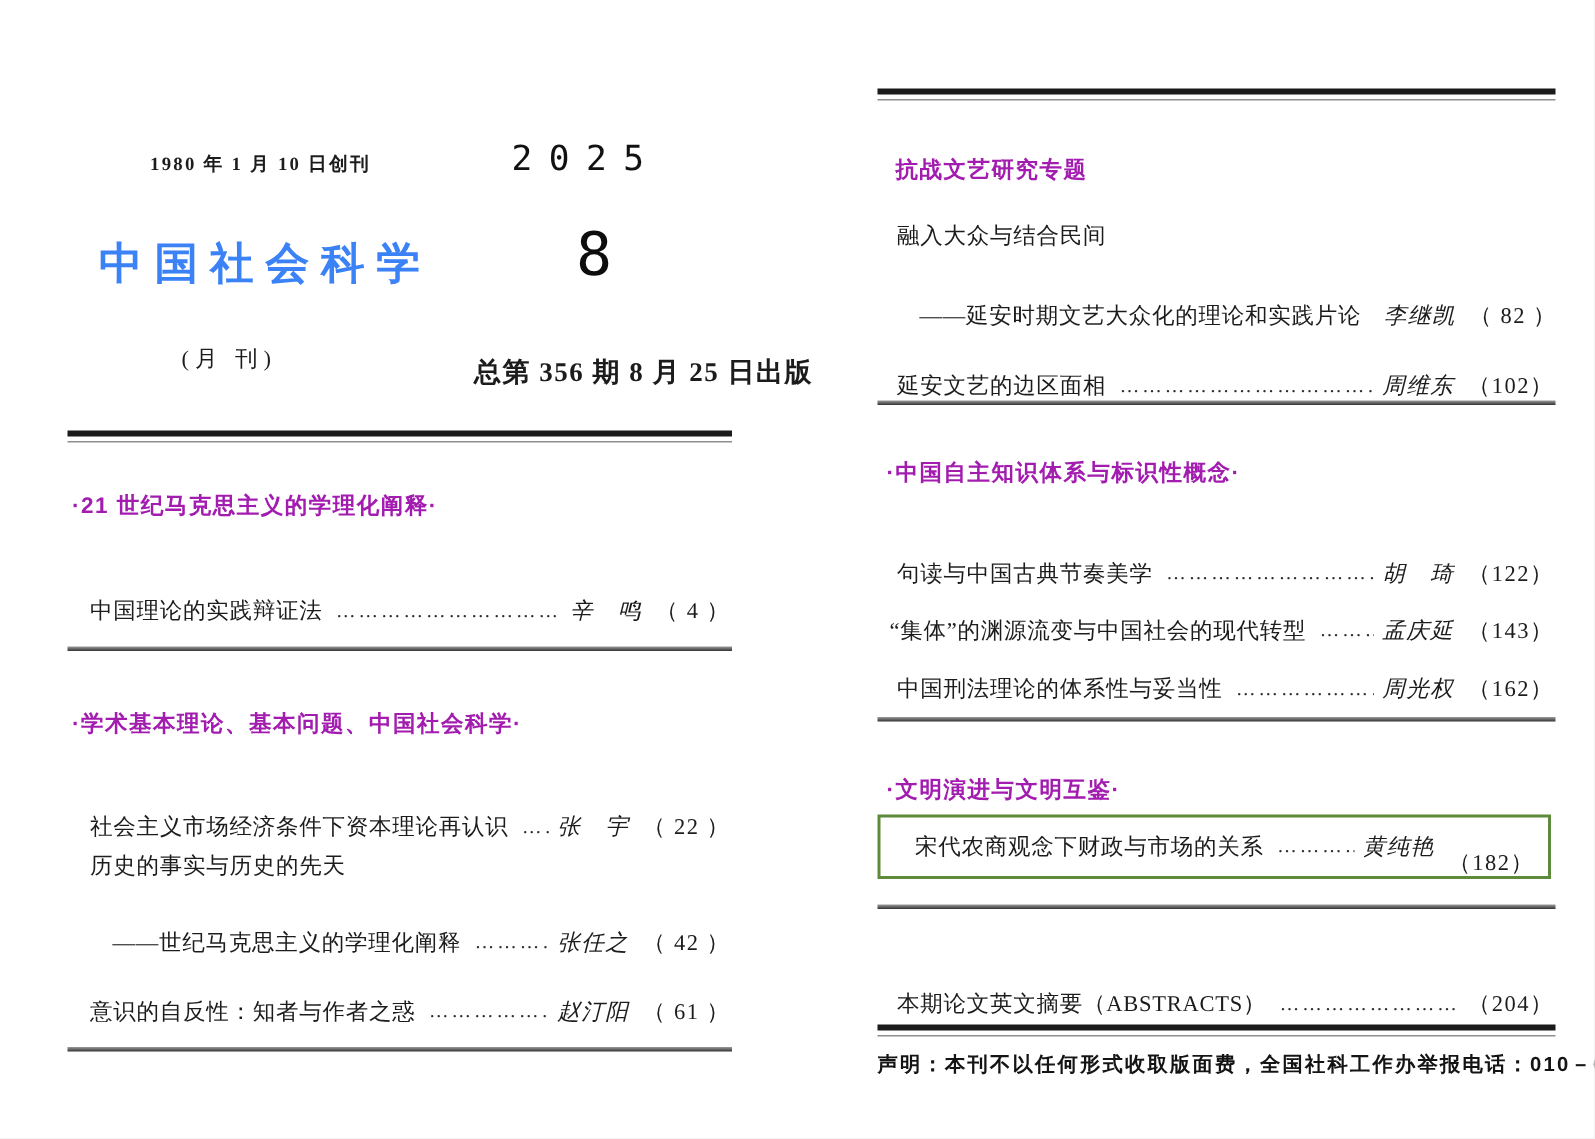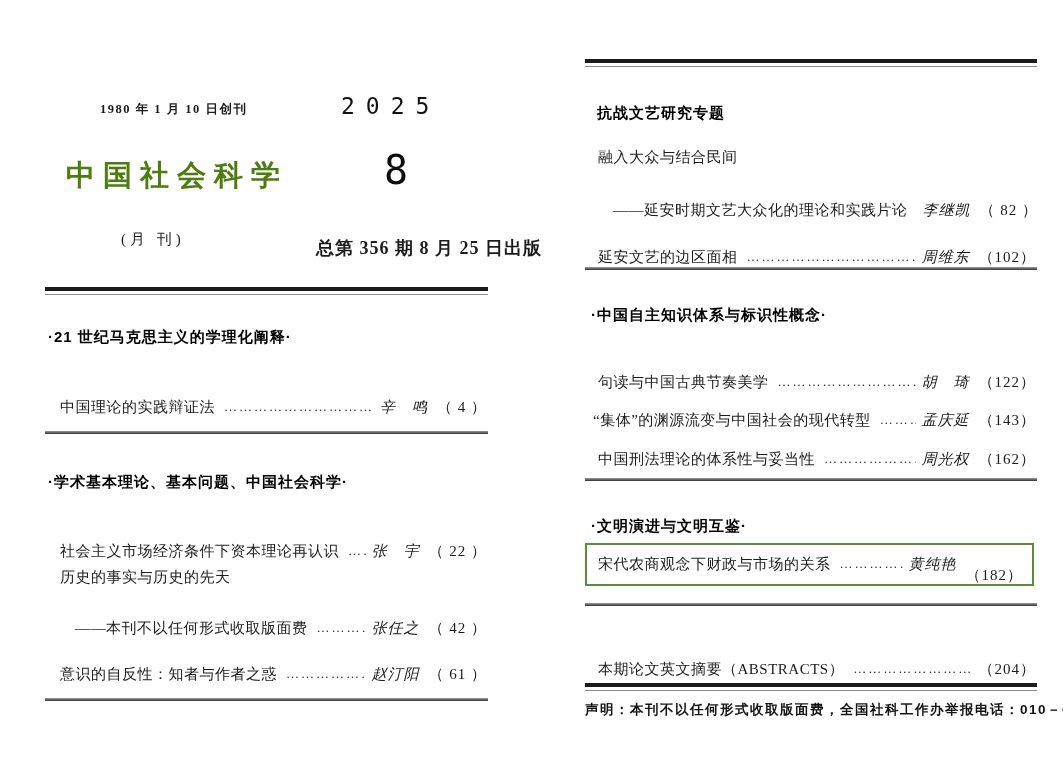--- a/index.html
+++ b/index.html
@@ -33,21 +33,21 @@
     position: absolute; top: 101px; left: 55px;
     font-size: 12.5px; font-weight: bold; letter-spacing: 1.5px;
   }
   .year {
     position: absolute; top: 93px; left: 296px;
     font-family: "DejaVu Sans Mono", monospace;
     font-size: 23px; letter-spacing: 11px; color: #111;
   }
   .journal-title {
     position: absolute; top: 156px; left: 21px;
-    font-size: 29px; font-weight: bold; letter-spacing: 8px; color: #4d7c0f;
+    font-size: 29px; font-weight: bold; letter-spacing: 8px; color: #3b82f6;
     white-space: nowrap;
   }
   .issue-number {
     position: absolute; top: 147px; left: 339px;
     font-family: "DejaVu Sans Mono", monospace;
     font-size: 40px; color: #0d0d0d;
   }
   .frequency {
     position: absolute; top: 230px; left: 76px;
     font-size: 15px; letter-spacing: 4px; white-space: nowrap;
@@ -55,41 +55,42 @@
   .issue-info {
     position: absolute; top: 236px; left: 271px;
     font-size: 18px; font-weight: bold; letter-spacing: 1px; white-space: nowrap; text-align: right;
   }
 
   
   .sec-h {
     position: absolute; left: 3px;
     font-family: "Liberation Sans", "DejaVu Sans", sans-serif;
     font-size: 15px; font-weight: bold; letter-spacing: 1px;
-    white-space: nowrap; color: #000000;
+    white-space: nowrap; color: #a21caf;
   }
   .row {
     position: absolute; left: 15px; right: 1px;
     display: flex; align-items: baseline;
     font-size: 15px; white-space: nowrap; color: #1c1c1c;
   }
   .row .t { flex: 0 0 auto; letter-spacing: 0.5px; }
   .leader {
     flex: 1 1 auto; overflow: hidden;
     margin: 0 6px 0 9px;
     font-size: 13px; letter-spacing: 2px; color: #2c2c2c;
     position: relative; top: -1px;
   }
   .author { flex: 0 0 auto; margin-right: 9px; font-style: italic; letter-spacing: 1px; }
   .pg { flex: 0 0 auto; letter-spacing: 1px; margin-top: 22px; }
 
   
   .highlight-box {
     position: absolute; top: 543px; left: 0; width: 449px; height: 43px;
     border: 2px solid #5e8a3c;
+    padding-left: 12px;
   }
   .highlight-box .row {
     position: static; display: flex; align-items: center;
     height: 100%; padding: 0 9px 0 11px; left: auto; right: auto;
   }
 
   
   .notice {
     position: absolute; top: 701px; left: 0; right: 0;
     font-family: "Liberation Sans", "DejaVu Sans", sans-serif;
@@ -130,21 +131,21 @@
       <span class="t">社会主义市场经济条件下资本理论再认识</span>
       <span class="leader">………………………………………………………………………………………………………………………………</span>
       <span class="author">张　宇</span>
       <span class="pg">（ 22 ）</span>
     </div>
 
     <div class="row" style="top:568px">
       <span class="t">历史的事实与历史的先天</span>
     </div>
     <div class="row" style="top:597px; left:30px">
-      <span class="t">——本刊不以任何形式收取版面费</span>
+      <span class="t">——世纪马克思主义的学理化阐释</span>
       <span class="leader">………………………………………………………………………………………………………………………………</span>
       <span class="author">张任之</span>
       <span class="pg">（ 42 ）</span>
     </div>
 
     <div class="row" style="top:643px">
       <span class="t">意识的自反性：知者与作者之惑</span>
       <span class="leader">………………………………………………………………………………………………………………………………</span>
       <span class="author">赵汀阳</span>
       <span class="pg">（ 61 ）</span>

